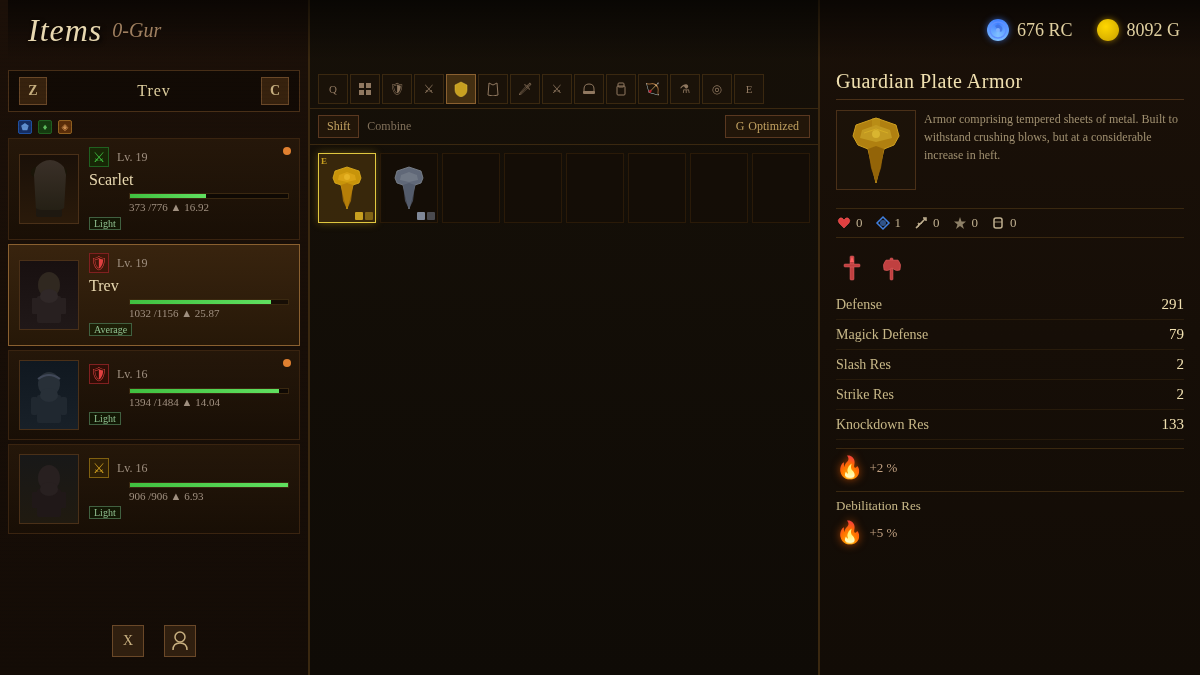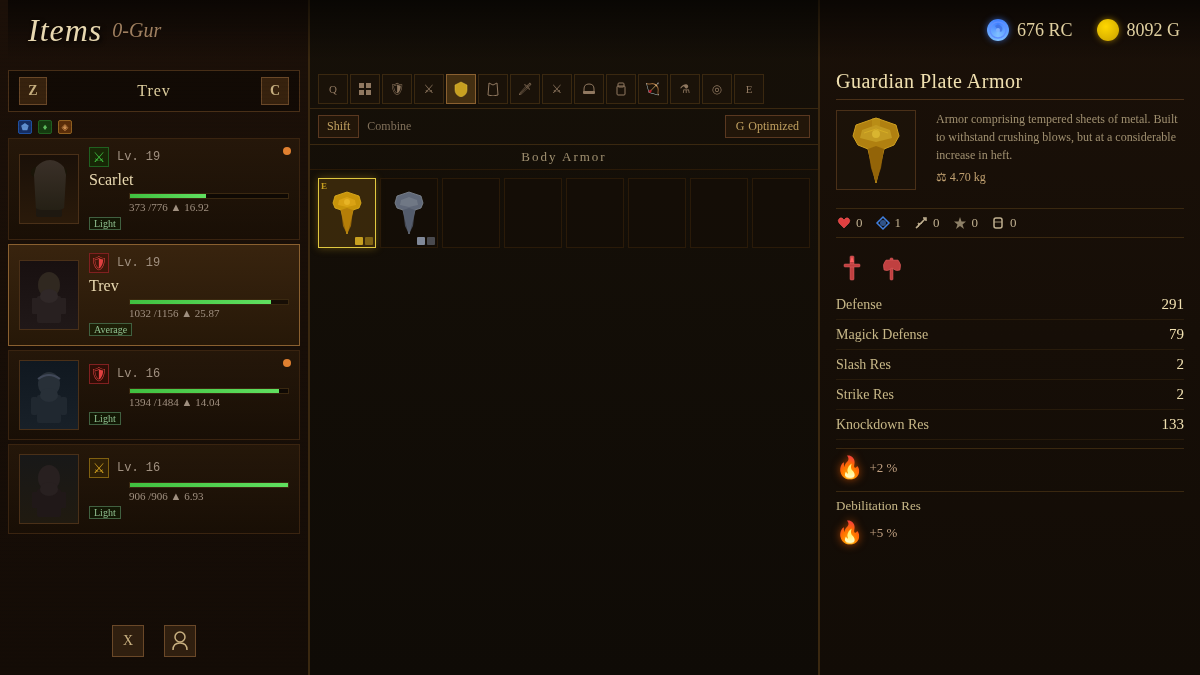--- a/index.html
+++ b/index.html
@@ -263,21 +263,20 @@
     .class-icon-gold {
       color: #d0a020;
       border: 1px solid #806010;
       background: rgba(80,60,0,0.3);
       padding: 1px;
     }
 
     .level-text {
       font-size: 12px;
       color: #a09080;
-      font-family: Liberation Mono, monospace;
     }
 
     .member-name-text {
       font-size: 16px;
       color: #e8d8b0;
     }
 
     .hp-bar-container {
       margin-top: 4px;
       margin-left: 40px;
@@ -486,21 +485,21 @@
       font-size: 20px;
       color: #f0e0b0;
       margin-bottom: 10px;
       padding-bottom: 6px;
       border-bottom: 1px solid #4a3018;
       letter-spacing: 0.5px;
     }
 
     .item-preview-row {
       display: flex;
-      gap: 20px;
+      gap: 8px;
       margin-bottom: 10px;
     }
 
     .item-large-icon {
       width: 80px;
       height: 80px;
       background: rgba(30,20,10,0.6);
       border: 1px solid #4a3018;
       display: flex;
       align-items: center;
@@ -875,21 +874,20 @@
 
     <div class="filter-bar">
       <div class="filter-btn">Shift</div>
       <span class="filter-label">Combine</span>
       <div class="filter-btn-right">
         <span>G</span>
         <span>Optimized</span>
       </div>
     </div>
 
-    <div class="section-label">Body Armor</div>
 
     <div class="item-grid">
 
       <div class="item-slot selected">
         <span class="item-slot-e">E</span>
         <svg width="44" height="50" viewBox="0 0 44 50">
           <path d="M10 8 L22 4 L34 8 L36 15 L34 20 L28 22 L22 46 L16 22 L10 20 L8 15 Z" fill="#c8940a" stroke="#e0b020" stroke-width="0.8"></path>
           <path d="M14 12 L22 9 L30 12 L31 17 L22 19 L13 17 Z" fill="#e0a818" opacity="0.7"></path>
           <path d="M16 22 L22 20 L28 22 L26 38 L22 46 L18 38 Z" fill="#b07808" opacity="0.8"></path>
           <circle cx="22" cy="14" r="3" fill="#f0c030" opacity="0.6"></circle>
@@ -930,23 +928,20 @@
           <path d="M12 12 L32 5 L52 12 L55 23 L50 32 L40 36 L32 70 L24 36 L14 32 L9 23 Z" fill="#b08010" stroke="#d0a020" stroke-width="1"></path>
           <path d="M18 17 L32 12 L46 17 L48 25 L32 29 L16 25 Z" fill="#c8a025" opacity="0.8"></path>
           <path d="M24 36 L32 33 L40 36 L37 55 L32 70 L27 55 Z" fill="#906008" opacity="0.9"></path>
           <path d="M20 20 L32 16 L44 20" stroke="#e0b828" stroke-width="1" fill="none" opacity="0.6"></path>
           <circle cx="32" cy="21" r="4" fill="#f0d040" opacity="0.5"></circle>
           <rect x="28" y="5" width="8" height="8" fill="#c8a020" opacity="0.4"></rect>
         </svg>
       </div>
       <div>
         <div class="item-description">Armor comprising tempered sheets of metal. Built to withstand crushing blows, but at a considerable increase in heft.</div>
-        <div class="item-weight">
-          <span>⚖ </span><span>4.70 kg</span>
-        </div>
       </div>
     </div>
 
     <div class="stat-icons-row">
       <div class="stat-icon-item">
         <svg width="16" height="16" viewBox="0 0 16 16">
             <path d="M8 13 L3 8 Q1 5 4 3 Q6 2 8 5 Q10 2 12 3 Q15 5 13 8 Z" fill="#e04040" stroke="#ff6060" stroke-width="0.5"></path>
           </svg>
         <span>0</span>
       </div>

